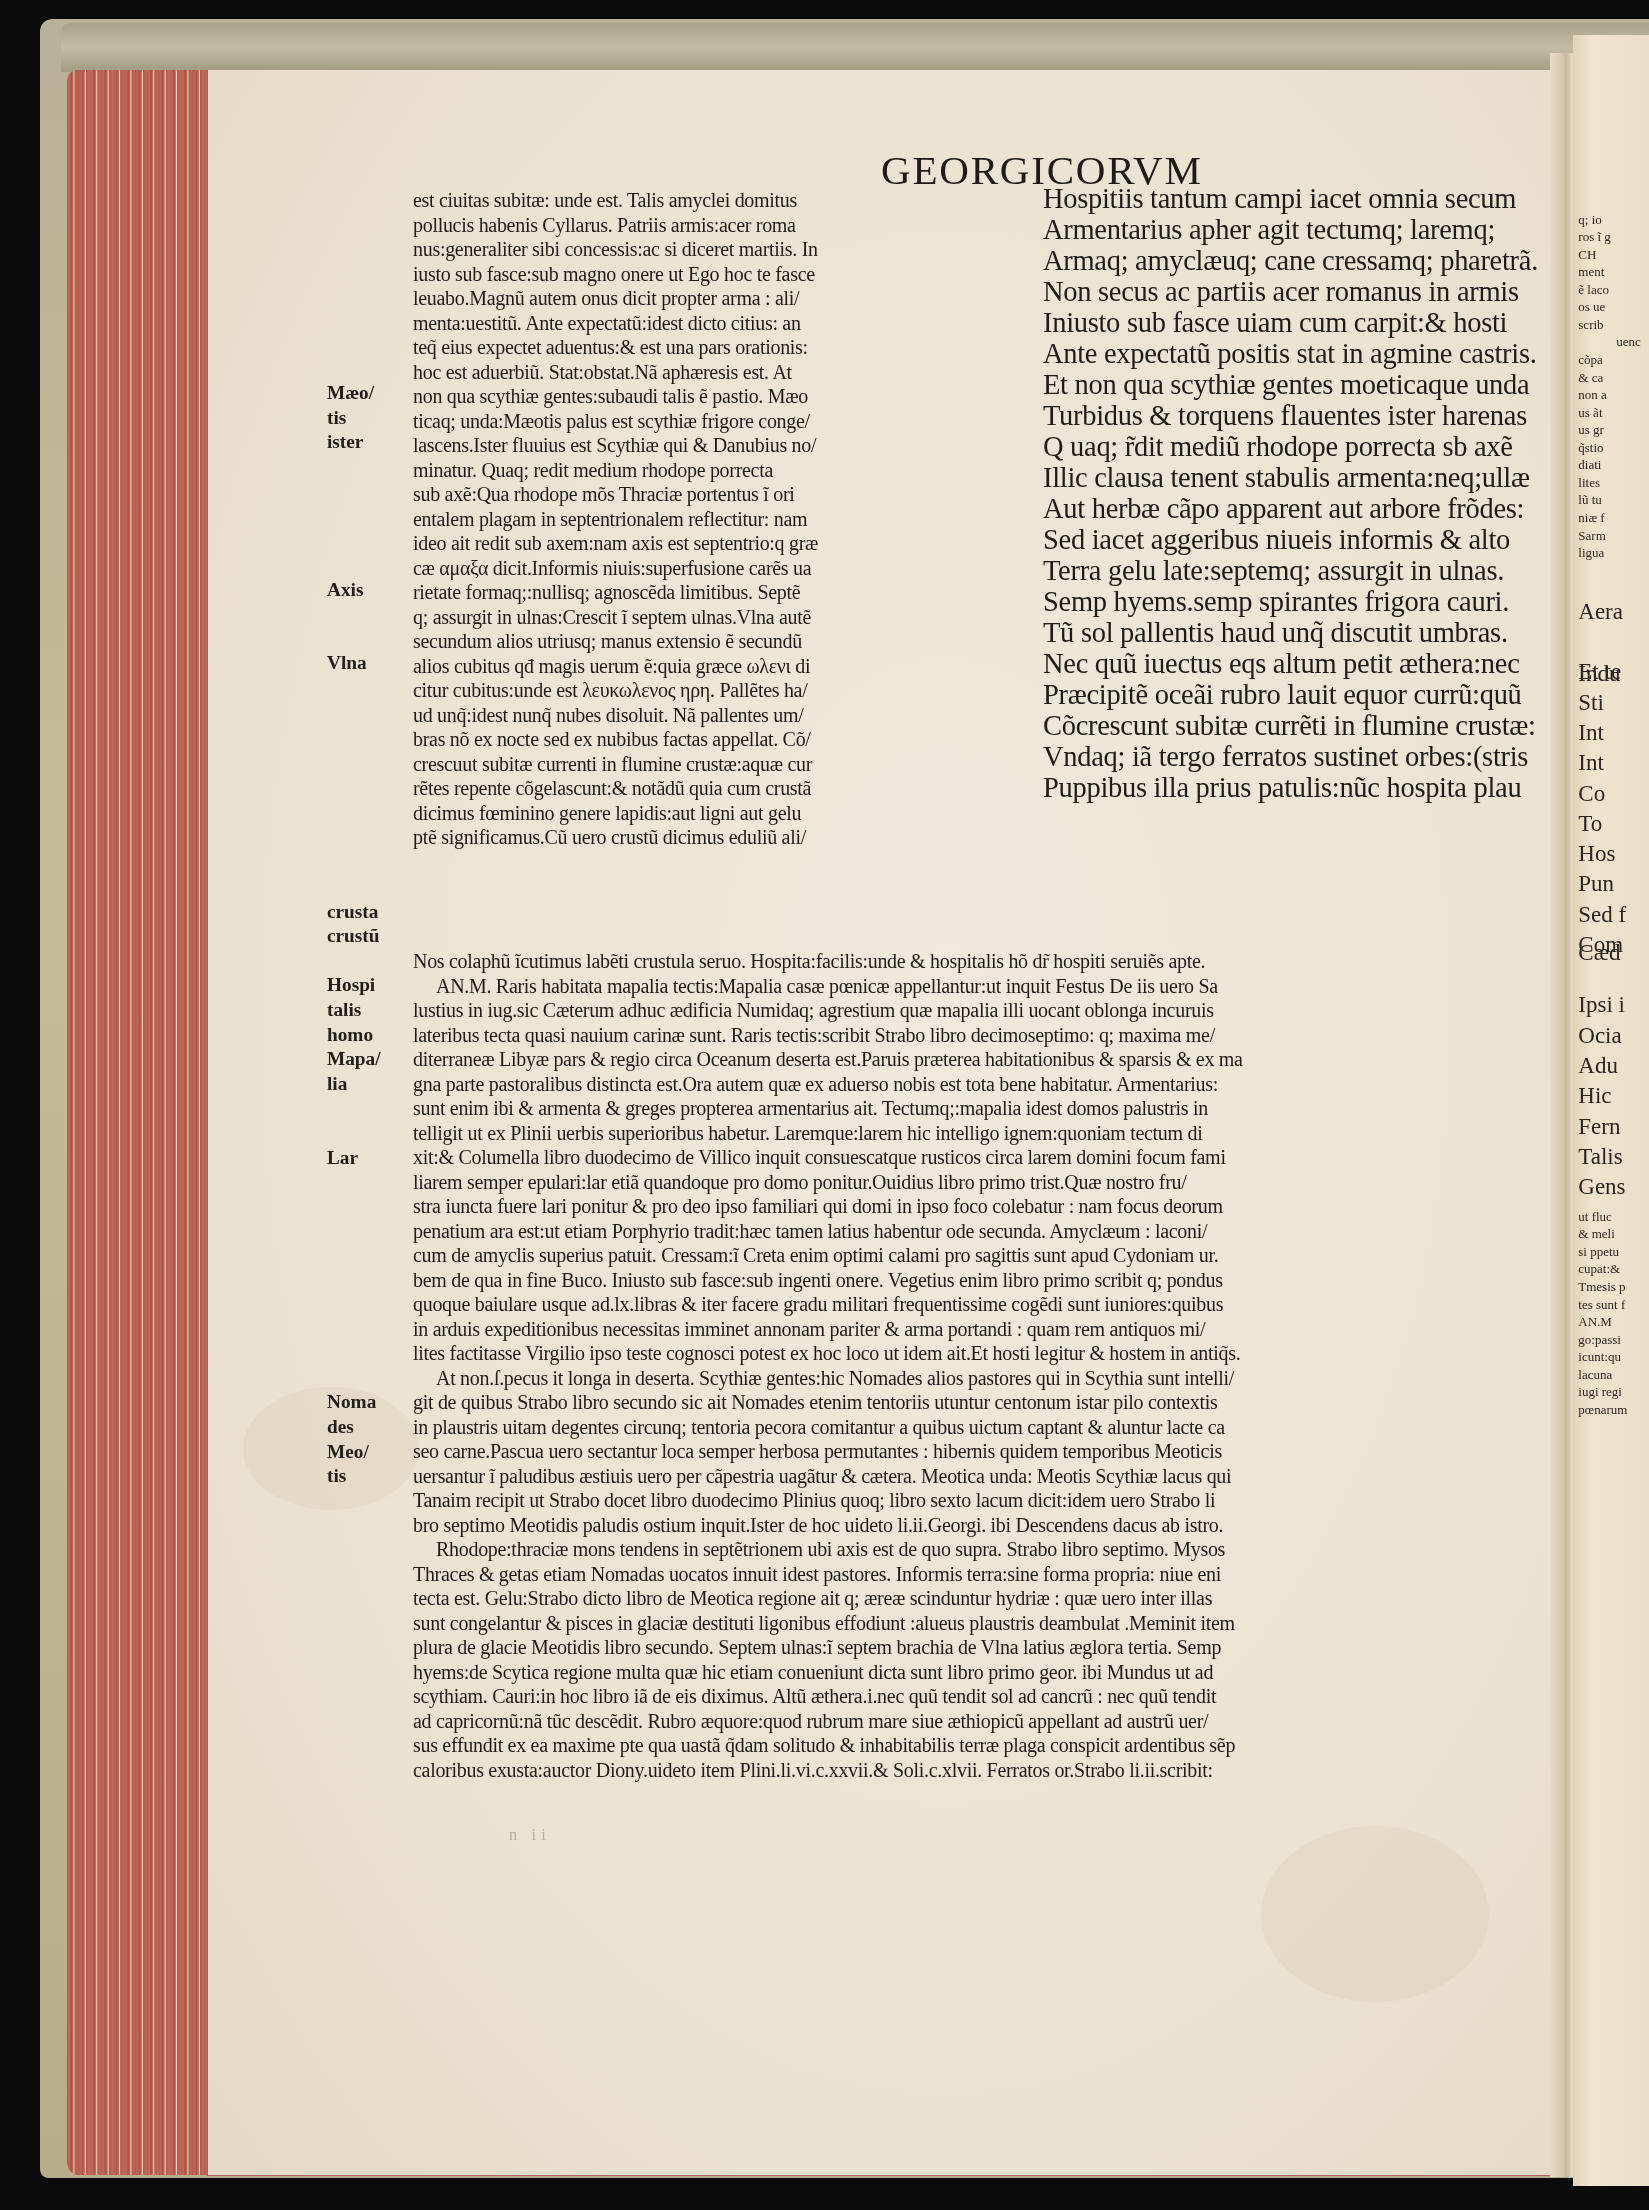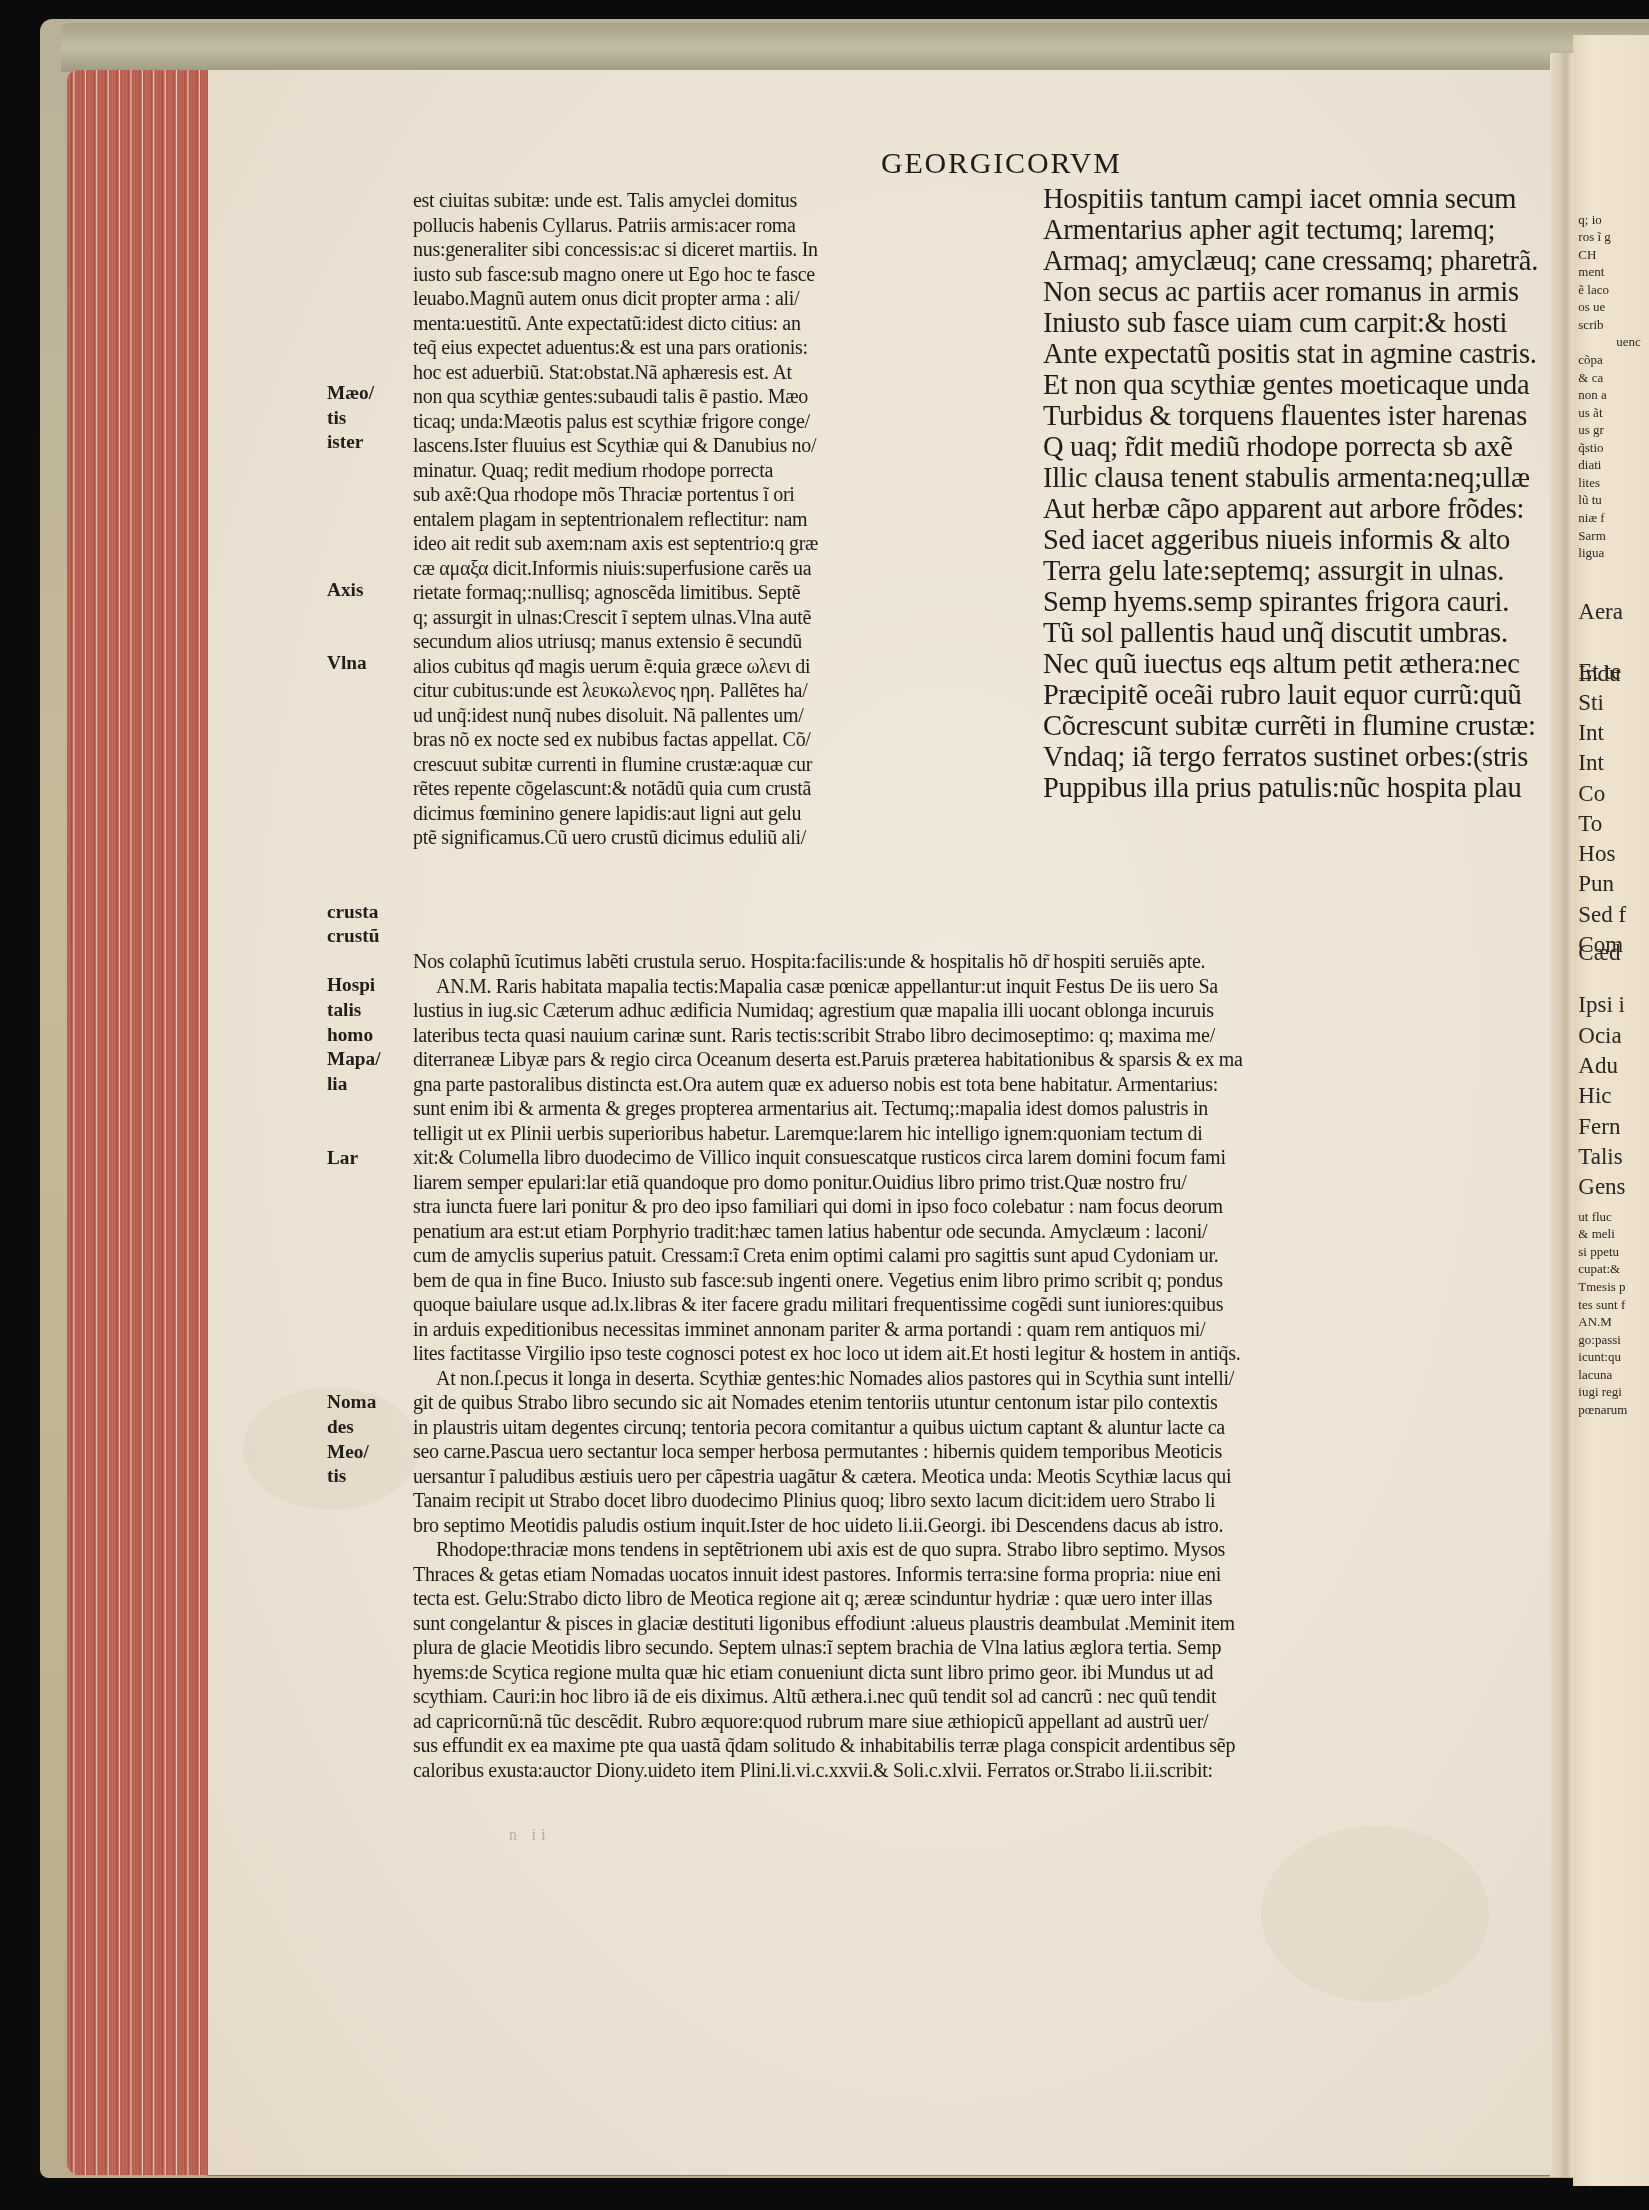--- a/index.html
+++ b/index.html
@@ -42,21 +42,21 @@
     overflow:hidden;
   }
   .facing .ft {
     position:absolute; left:5.3px; font-size:17.6px; line-height:23px; color:#2a2520;
     white-space:nowrap;
   }
   .facing .fv { font-size:23px; line-height:30px; }
   .facing .fs { font-size:13px; line-height:17px; }
 
   .header {
-    position:absolute; left:881px; top:146px; font-size:30px; letter-spacing:1.8px; color:#1d1a17;
+    position:absolute; left:881px; top:146px; font-size:41px; letter-spacing:1.8px; color:#1d1a17;
   }
   .ink { color:#1e1b18; }
   .verse {
     position:absolute; left:1043px; top:183px; width:579px;
   }
   .verse .vl {
     font-size:28.5px; line-height:31px; white-space:nowrap; letter-spacing:-0.3px;
   }
   .comm-top {
     position:absolute; left:413px; top:188px; width:571px;

